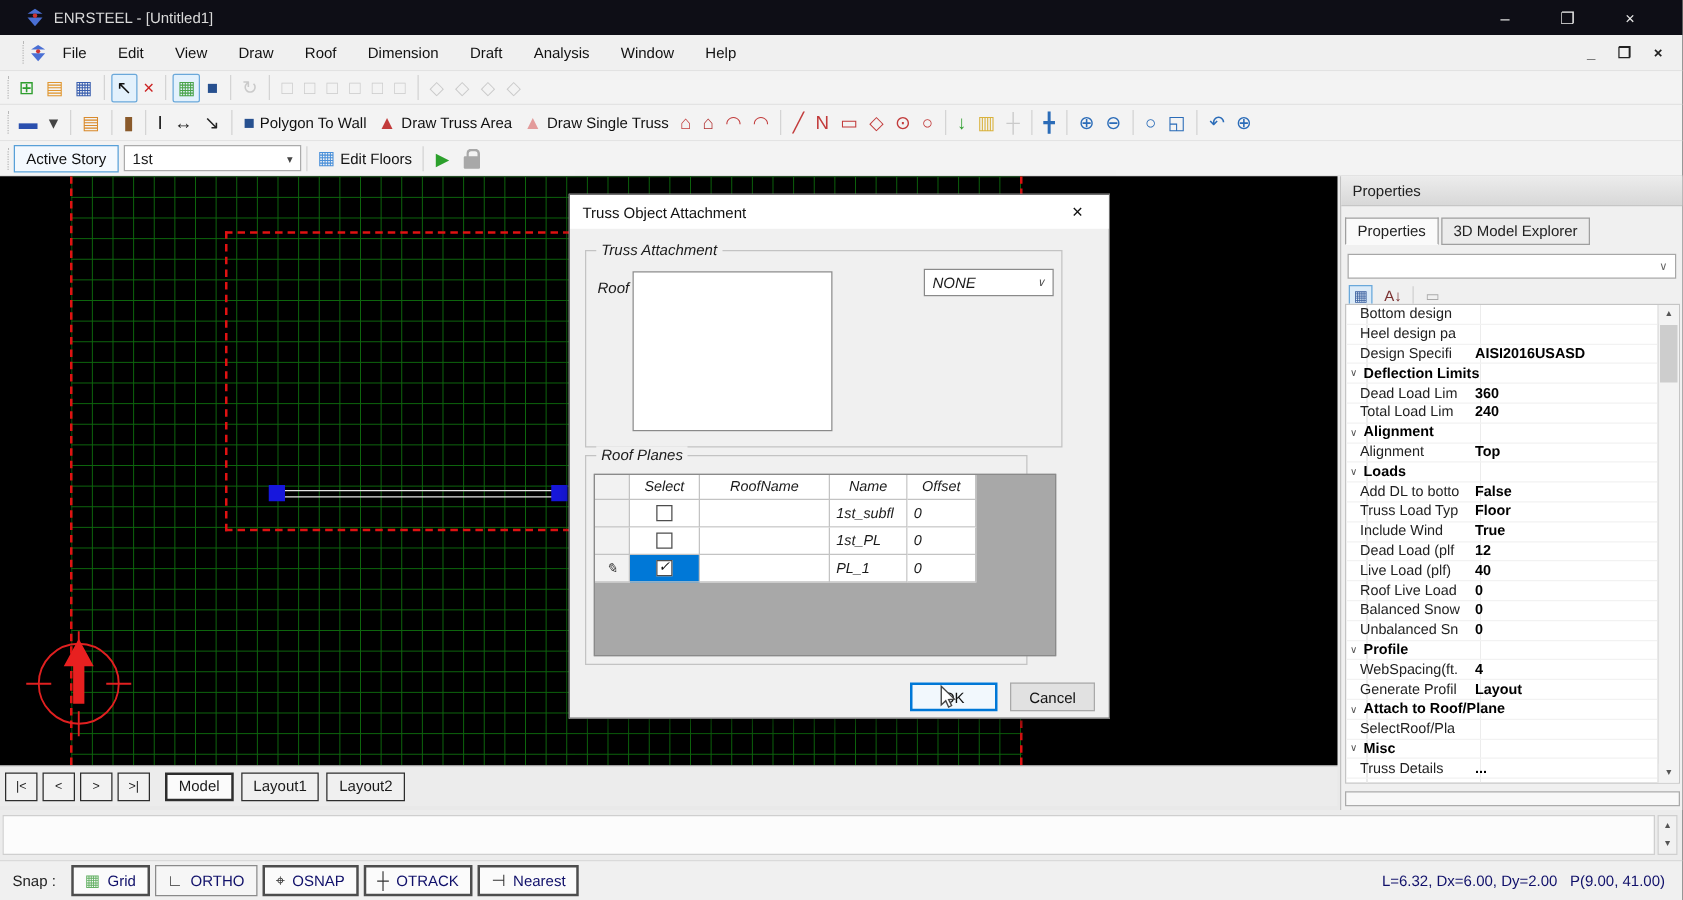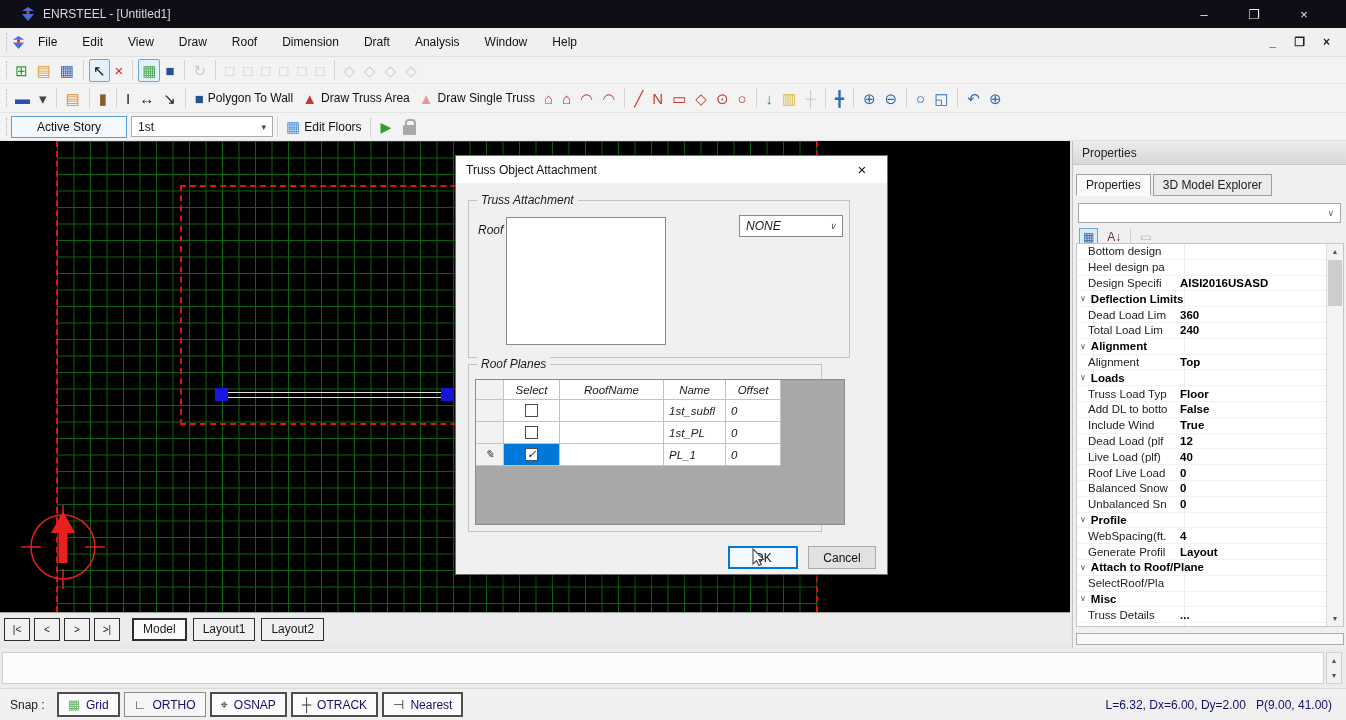--- a/index.html
+++ b/index.html
@@ -6,40 +6,40 @@
   html,body { width:1346px; height:720px; overflow:hidden; }
   body { position:relative; background:#f0f0f0; font-family:"Liberation Sans", sans-serif; font-size:12px; color:#1a1a1a; }
 
   
   .titlebar { position:absolute; left:0; top:0; width:1346px; height:28px; background:#0e0e16; color:#dadada; display:flex; align-items:center; padding:0 20px; }
   .titlebar .title { margin-left:7px; font-size:12px; }
   .win-controls { margin-left:auto; display:flex; gap:34px; padding-right:14px; color:#e8e8e8; font-size:13px; }
   .win-controls span { width:16px; text-align:center; cursor:default; }
 
   
-  .menubar { position:absolute; left:0; top:28px; width:1346px; height:29px; background:#f0f0f0; display:flex; align-items:center; border-bottom:1px solid #e2e2e2; padding-left:4px; }
+  .menubar { position:absolute; left:0; top:28px; width:1346px; height:29px; background:#f0f0f0; display:flex; align-items:center; border-bottom:1px solid #e2e2e2; padding-left:16px; }
   .menu-item { padding:5px 12px; color:#111; cursor:default; }
   .child-controls { margin-left:auto; display:flex; gap:18px; padding-right:16px; color:#222; font-weight:bold; font-size:12px; }
 
   
   .tb { position:absolute; left:0; width:1346px; background:#f3f3f3; display:flex; align-items:center; padding:1px 4px; border-bottom:1px solid #e3e3e3; }
   .tb1 { top:57px; height:27px; }
   .tb2 { top:84px; height:29px; }
   .tb3 { top:113px; height:28px; }
   .tb-items { display:flex; align-items:center; gap:1px; }
   .grip { width:0; height:18px; border-left:1px dotted #b8b8b8; margin:0 4px 0 2px; }
   .tsep { width:1px; height:20px; background:#d4d4d4; margin:0 4px; }
   .tbtn { display:flex; align-items:center; gap:4px; height:23px; padding:0 3px; border:1px solid transparent; border-radius:2px; cursor:default; }
   .tbtn .glyph { font-size:15px; line-height:1; }
   .tbtn[data-state="active"] { border-color:#6aa8da; background:#e3f1fc; }
   .tbtn[data-state="disabled"] { opacity:.45; filter:grayscale(1); }
   .tlabel { font-size:12px; color:#111; white-space:nowrap; }
 
   
-  .active-story-btn { border:1px solid #58a0d8; background:#f4f9fe; padding:3px 25px; color:#111; }
+  .active-story-btn { border:1px solid #58a0d8; background:#f4f9fe; padding:3px 9px; color:#111; }
   .story-combo { width:142px; height:21px; border:1px solid #ababab; background:#fff; display:flex; align-items:center; padding:0 6px; margin-left:4px; }
   .story-combo .arrow { margin-left:auto; font-size:9px; color:#444; }
   .play-glyph { color:#2ca02c; font-size:14px; padding:0 6px; }
   .lock-icon { position:relative; width:13px; height:10px; background:#a8a8a8; border-radius:1px; margin:6px 8px 0 6px; }
   .lock-icon::before { content:""; position:absolute; left:2px; top:-6px; width:7px; height:6px; border:2px solid #a8a8a8; border-bottom:none; border-radius:4px 4px 0 0; }
 
   
   .workspace { position:absolute; left:0; top:141px; width:1346px; height:507px; background:#e9e9e9; }
   .canvas { position:absolute; left:0; top:0; width:1070px; height:471px; background:#000; overflow:hidden; }
   .grid-area { position:absolute; left:57px; top:0; width:761px; height:471px;
@@ -587,27 +587,27 @@
             <span class="pglabel">Alignment</span>
             <span class="pgvalue">Top</span>
           </div>
 
           <div class="pgrow pgcat">
             <span class="chev">∨</span>
             <span>Loads</span>
           </div>
 
           <div class="pgrow pgprop">
+            <span class="pglabel">Add DL to botto</span>
+            <span class="pgvalue">False</span>
+          </div>
+
+          <div class="pgrow pgprop">
             <span class="pglabel">Truss Load Typ</span>
             <span class="pgvalue">Floor</span>
-          </div>
-
-          <div class="pgrow pgprop">
-            <span class="pglabel">Add DL to botto</span>
-            <span class="pgvalue">False</span>
           </div>
 
           <div class="pgrow pgprop">
             <span class="pglabel">Include Wind</span>
             <span class="pgvalue">True</span>
           </div>
 
           <div class="pgrow pgprop">
             <span class="pglabel">Dead Load (plf</span>
             <span class="pgvalue">12</span>

